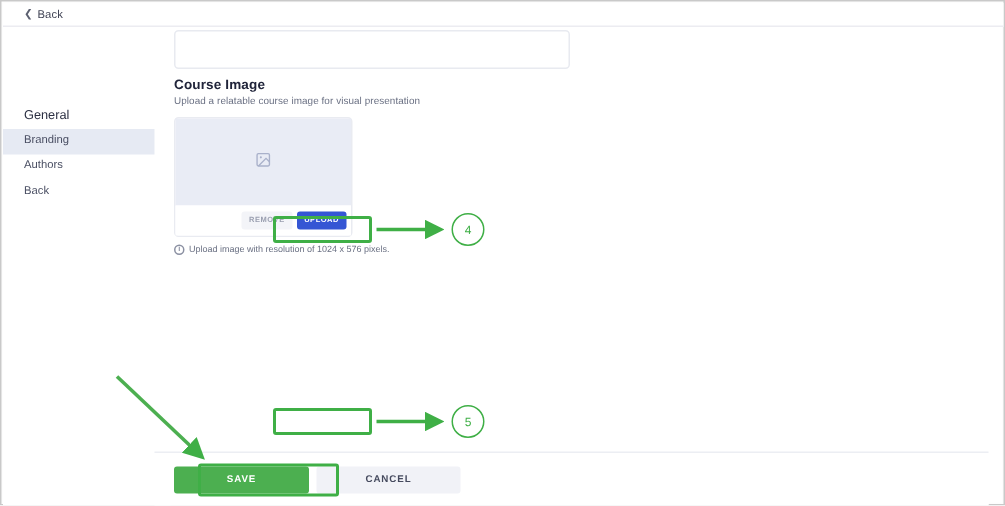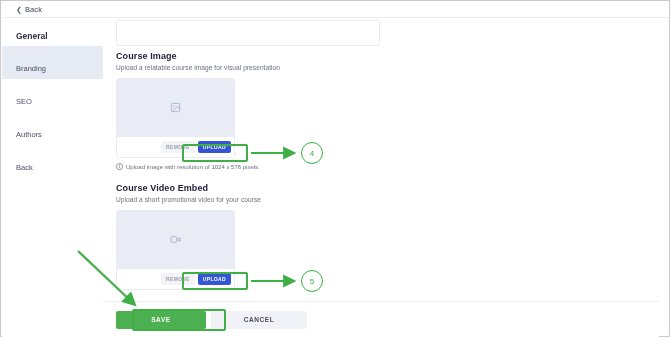--- a/index.html
+++ b/index.html
@@ -35,26 +35,27 @@
 
   
   .sidebar {
     position: absolute; left: 1px; top: 19px;
     width: 112px; height: 317px;
     background: #ffffff;
     border-right: 1px solid #eceef3;
     padding-top: 6px;
   }
   .side-title {
-    font-size: 8.5px; font-weight: bold; color: #2b2f42;
+    font-size: 8.5px; font-weight: normal; color: #2b2f42;
     padding: 5px 0 5px 14px;
+    margin-top: 40px;
   }
   .side-item {
     font-size: 7.5px; color: #4a4f63;
-    padding: 18px 0 6px 14px;
+    padding: 2px 0 6px 14px;
     cursor: pointer;
   }
   .side-item.active { background: #e6eaf3; }
 
   
   .content {
     position: absolute; left: 102px; top: 19px;
     width: 556px; height: 317px;
     background: #ffffff;
   }
@@ -167,21 +168,20 @@
   <div class="topbar">
     <div class="back-link">
       <span class="back-chevron">❮</span>
       <span>Back</span>
     </div>
   </div>
 
   <div class="sidebar">
     <div class="side-title">General</div>
     <div class="side-item active">Branding</div>
-    <div class="side-item">SEO</div>
     <div class="side-item">Authors</div>
     <div class="side-item">Back</div>
   </div>
 
   <div class="content">
 
     <input class="top-field" value="" style="">
 
     <div class="section" style="top:31px;">
       <div class="sec-title">Course Image</div>
@@ -202,39 +202,20 @@
           <button class="btn-upload">UPLOAD</button>
         </div>
       </div>
 
       <div class="hint">
         <span class="hint-icon">i</span>
         <span>Upload image with resolution of 1024 x 576 pixels.</span>
       </div>
     </div>
 
-    <div class="section" style="top:163px;">
-      <div class="sec-title">Course Video Embed</div>
-      <div class="sec-sub">Upload a short promotional video for your course</div>
-
-      <div class="upload-card">
-        <div class="upload-preview">
-          <span>
-            <svg width="11" height="11" viewBox="0 0 24 24" fill="none" stroke="#a9b1ca" stroke-width="2">
-              <rect x="2" y="6" width="13" height="12" rx="2"></rect>
-              <path d="M22 8l-7 4 7 4V8z"></path>
-            </svg>
-          </span>
-        </div>
-        <div class="upload-foot">
-          <button class="btn-remove">REMOVE</button>
-          <button class="btn-upload">UPLOAD</button>
-        </div>
-      </div>
-    </div>
 
     <div class="footer">
       <button class="btn-save">SAVE</button>
       <button class="btn-cancel">CANCEL</button>
     </div>
   </div>
 
   <div class="overlay">
     <svg width="670" height="337" style="position:absolute;left:0;top:0;">
       <defs>

